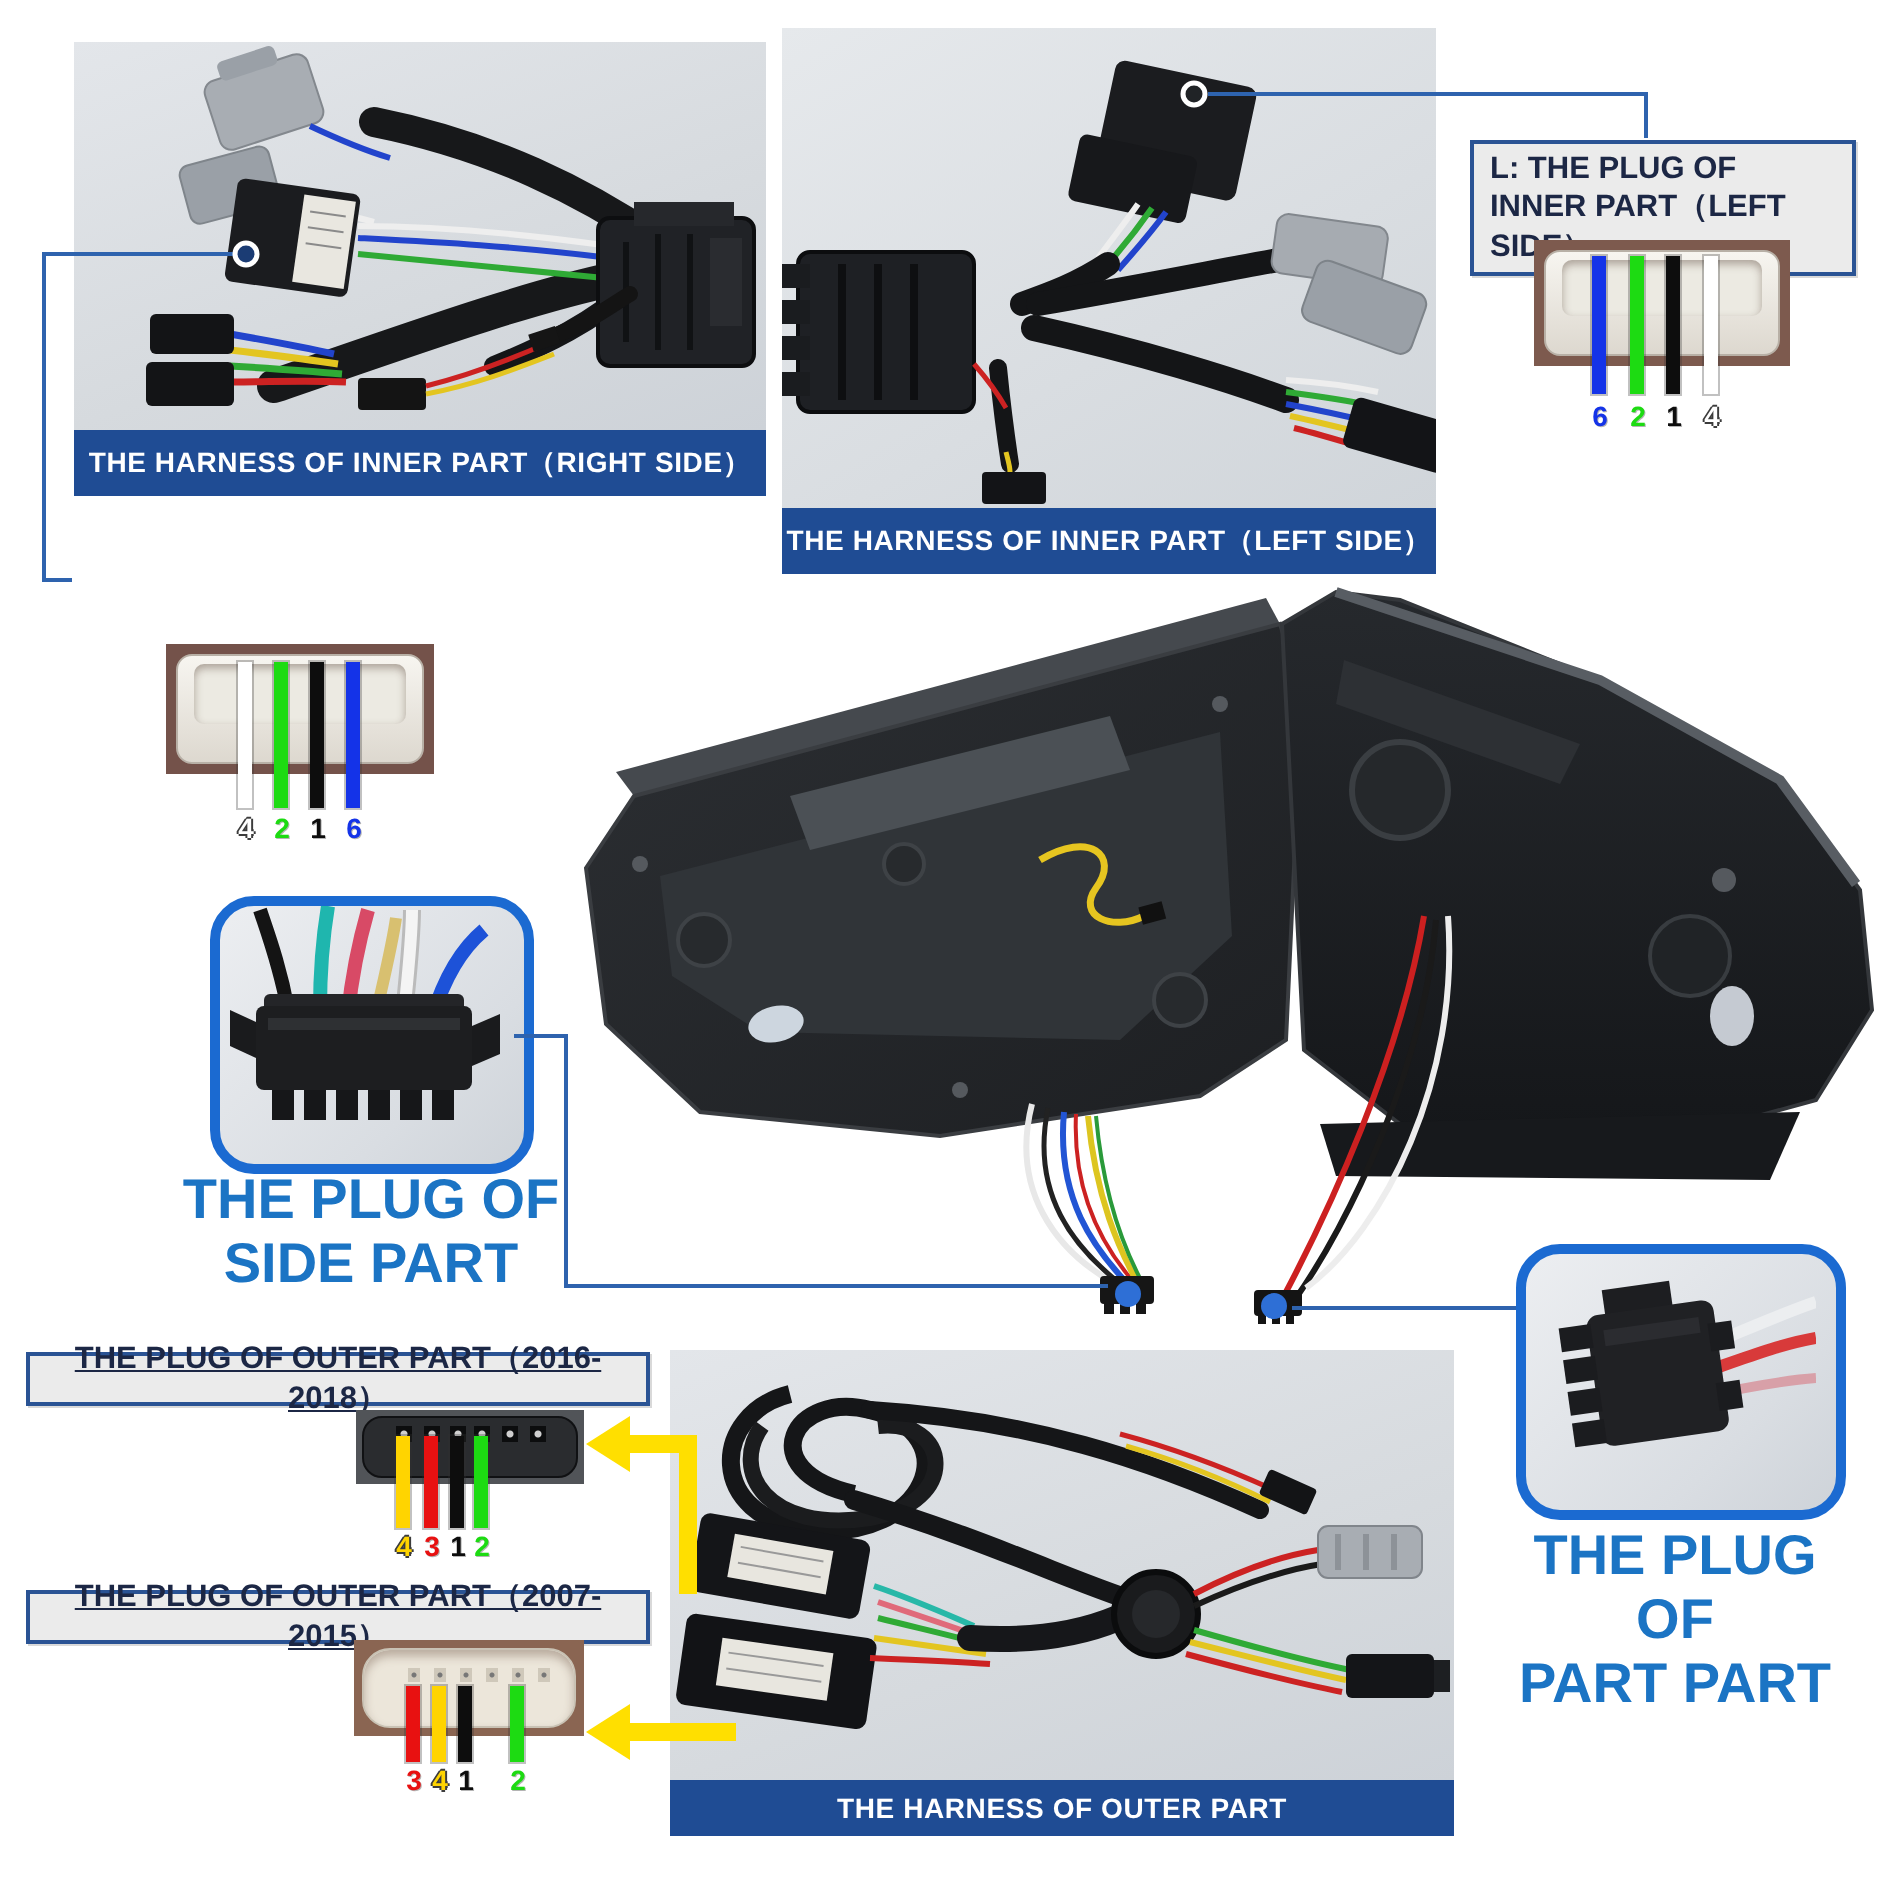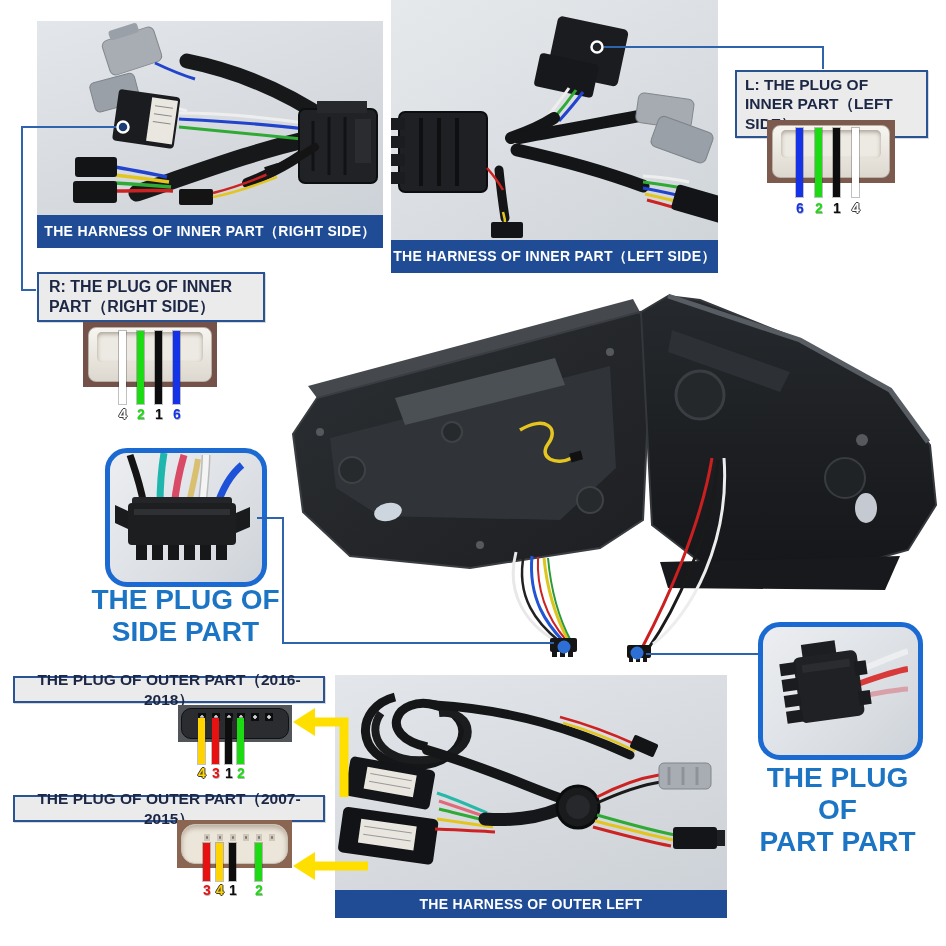--- a/index.html
+++ b/index.html
@@ -9,21 +9,21 @@
   
   .panel{position:absolute;}
   .photo{position:absolute;left:0;top:0;right:0;background:linear-gradient(160deg,#e3e6ea 0%,#d6dade 60%,#cdd2d8 100%);overflow:hidden;}
   .banner{position:absolute;left:0;right:0;bottom:0;background:#1f4c94;color:#ffffff;
           display:flex;align-items:center;justify-content:center;
           font-weight:bold;font-size:14px;letter-spacing:.3px;white-space:nowrap;}
   
   .labelbox{position:absolute;background:#ebebeb;border:2px solid #2a5394;color:#1c2745;
             font-weight:bold;font-size:15.5px;line-height:1.25;padding:3px 8px;box-sizing:border-box;
             box-shadow:1px 1px 0 rgba(0,0,0,.15);}
-  .labelbox.center{display:flex;align-items:center;justify-content:center;text-align:center;padding:2px 4px;}
+  .labelbox.center{display:flex;align-items:center;justify-content:center;text-align:center;padding:2px 4px;text-decoration:underline;}
   
   .roundbox{position:absolute;border:5px solid #1b6ad1;border-radius:22px;
             background:linear-gradient(135deg,#eceef1 0%,#d9dde2 70%,#ced3d9 100%);overflow:hidden;}
   .plugcaption{position:absolute;color:#1b74c4;font-weight:bold;font-size:28px;line-height:32px;text-align:center;}
   
   .pindiag{position:absolute;}
   .pframe{position:absolute;left:0;top:0;right:0;}
   .pin-bar{position:absolute;width:7px;box-shadow:0 0 0 1px rgba(50,50,50,.3);}
   .pin-num{position:absolute;width:16px;text-align:center;font-size:14px;font-weight:bold;
            text-shadow:.5px .5px 0 rgba(40,40,40,.35);}
@@ -134,21 +134,21 @@
         <path d="M176,176 C202,171 222,163 240,156" fill="none" stroke="#e3c520" stroke-width="2.5"></path>
         <path d="M238,148 C258,140 268,132 278,126" fill="none" stroke="#141414" stroke-width="8" stroke-linecap="round"></path>
         <rect x="228" y="144" width="14" height="9" fill="#151515" transform="rotate(-18 235 148)"></rect>
       </svg>
     </div>
     <div class="banner" style="height:33px;">
       <span>THE HARNESS OF INNER PART（RIGHT SIDE）</span>
     </div>
   </div>
 
-  <div class="panel" style="left:391px;top:0;width:327px;height:273px;">
+  <div class="panel" style="left:391px;top:14px;width:327px;height:273px;">
     <div class="photo" style="height:240px;background:linear-gradient(150deg,#e6e9ec 0%,#d9dde1 60%,#d0d5da 100%);">
       <svg width="327" height="240" viewBox="0 0 327 240">
         <g transform="rotate(12 195 55)">
             <rect x="160" y="22" width="72" height="58" rx="5" fill="#1b1c1f"></rect>
             <rect x="150" y="62" width="60" height="34" rx="4" fill="#17181b"></rect>
           </g>
         <path d="M185,90 C178,100 170,110 163,118" fill="none" stroke="#2faa35" stroke-width="3"></path>
         <path d="M192,92 C184,103 176,112 168,121" fill="none" stroke="#2244cc" stroke-width="3"></path>
         <path d="M178,88 C171,98 164,107 158,115" fill="none" stroke="#eeeeee" stroke-width="3"></path>
         <path d="M163,118 C148,128 134,133 120,138" fill="none" stroke="#141517" stroke-width="12" stroke-linecap="round"></path>
@@ -203,23 +203,20 @@
     <i class="pin-bar" style="left: 29px; top: 8px; height: 69px; background-color: rgb(20, 51, 232);"></i>
     <i class="pin-bar" style="left: 48px; top: 8px; height: 69px; background-color: rgb(29, 219, 18);"></i>
     <i class="pin-bar" style="left: 66px; top: 8px; height: 69px; background-color: rgb(13, 13, 13);"></i>
     <i class="pin-bar" style="left: 85px; top: 8px; height: 69px; background-color: rgb(255, 255, 255);"></i>
     <span class="pin-num" style="left: 25px; top: 80px; color: rgb(20, 51, 232);">6</span>
     <span class="pin-num" style="left: 44px; top: 80px; color: rgb(29, 219, 18);">2</span>
     <span class="pin-num" style="left: 62px; top: 80px; color: rgb(13, 13, 13);">1</span>
     <span class="pin-num outlined" style="left: 81px; top: 80px; color: rgb(255, 255, 255);">4</span>
   </div>
 
-  <div class="labelbox" style="left:37px;top:272px;width:228px;font-size:16px;padding:3px 10px;">
-    <span>R: THE PLUG OF INNER PART（RIGHT SIDE）</span>
-  </div>
   <div class="pindiag" style="left:83px;top:322px;width:134px;height:100px;">
     <div class="pframe" style="height:65px;background:#74524a;">
       <div class="abs" style="left:5px;top:5px;right:5px;bottom:5px;border-radius:8px;background:linear-gradient(#f7f5f0,#ddd8cf);border:1px solid #b8b0a6;"></div>
       <div class="abs" style="left:14px;top:10px;right:14px;height:30px;border-radius:5px;background:#eceae2;box-shadow:inset 0 2px 4px rgba(90,70,60,.45);"></div>
       <div class="stub" style="left:37px;top:13px;"></div>
         <div class="stub" style="left:55px;top:13px;"></div>
       <div class="stub" style="left:73px;top:13px;"></div>
         <div class="stub" style="left:91px;top:13px;"></div>
     </div>
     <i class="pin-bar" style="left: 36px; top: 9px; height: 73px; background-color: rgb(255, 255, 255);"></i>
@@ -365,21 +362,21 @@
         <line x1="348" y1="92" x2="348" y2="110" stroke="#8d9298" stroke-width="3"></line>
         <line x1="362" y1="92" x2="362" y2="110" stroke="#8d9298" stroke-width="3"></line>
         <path d="M262,140 C290,148 315,155 340,160" fill="none" stroke="#2faa35" stroke-width="3"></path>
         <path d="M260,146 C288,153 314,160 338,165" fill="none" stroke="#e3c520" stroke-width="3"></path>
         <path d="M258,152 C284,159 310,166 336,171" fill="none" stroke="#cc2222" stroke-width="3"></path>
         <rect x="338" y="152" width="44" height="22" rx="3" fill="#141518"></rect>
         <rect x="382" y="155" width="8" height="16" fill="#1d1f22"></rect>
       </svg>
     </div>
     <div class="banner" style="height:28px;">
-      <span>THE HARNESS OF OUTER LEFT</span>
+      <span>THE HARNESS OF OUTER PART</span>
     </div>
   </div>
 
   <svg class="abs" style="left:0;top:0;pointer-events:none;" width="946" height="946" viewBox="0 0 946 946">
 
     <polyline points="118,127 22,127 22,290 36,290" fill="none" stroke="#2e63ae" stroke-width="2"></polyline>
     <circle cx="123" cy="127" r="5.5" fill="#1b3c74" stroke="#ffffff" stroke-width="2.5"></circle>
 
     <polyline points="604,47 823,47 823,69" fill="none" stroke="#2e63ae" stroke-width="2"></polyline>
     <circle cx="597" cy="47" r="5.5" fill="#202326" stroke="#ffffff" stroke-width="2.5"></circle>

